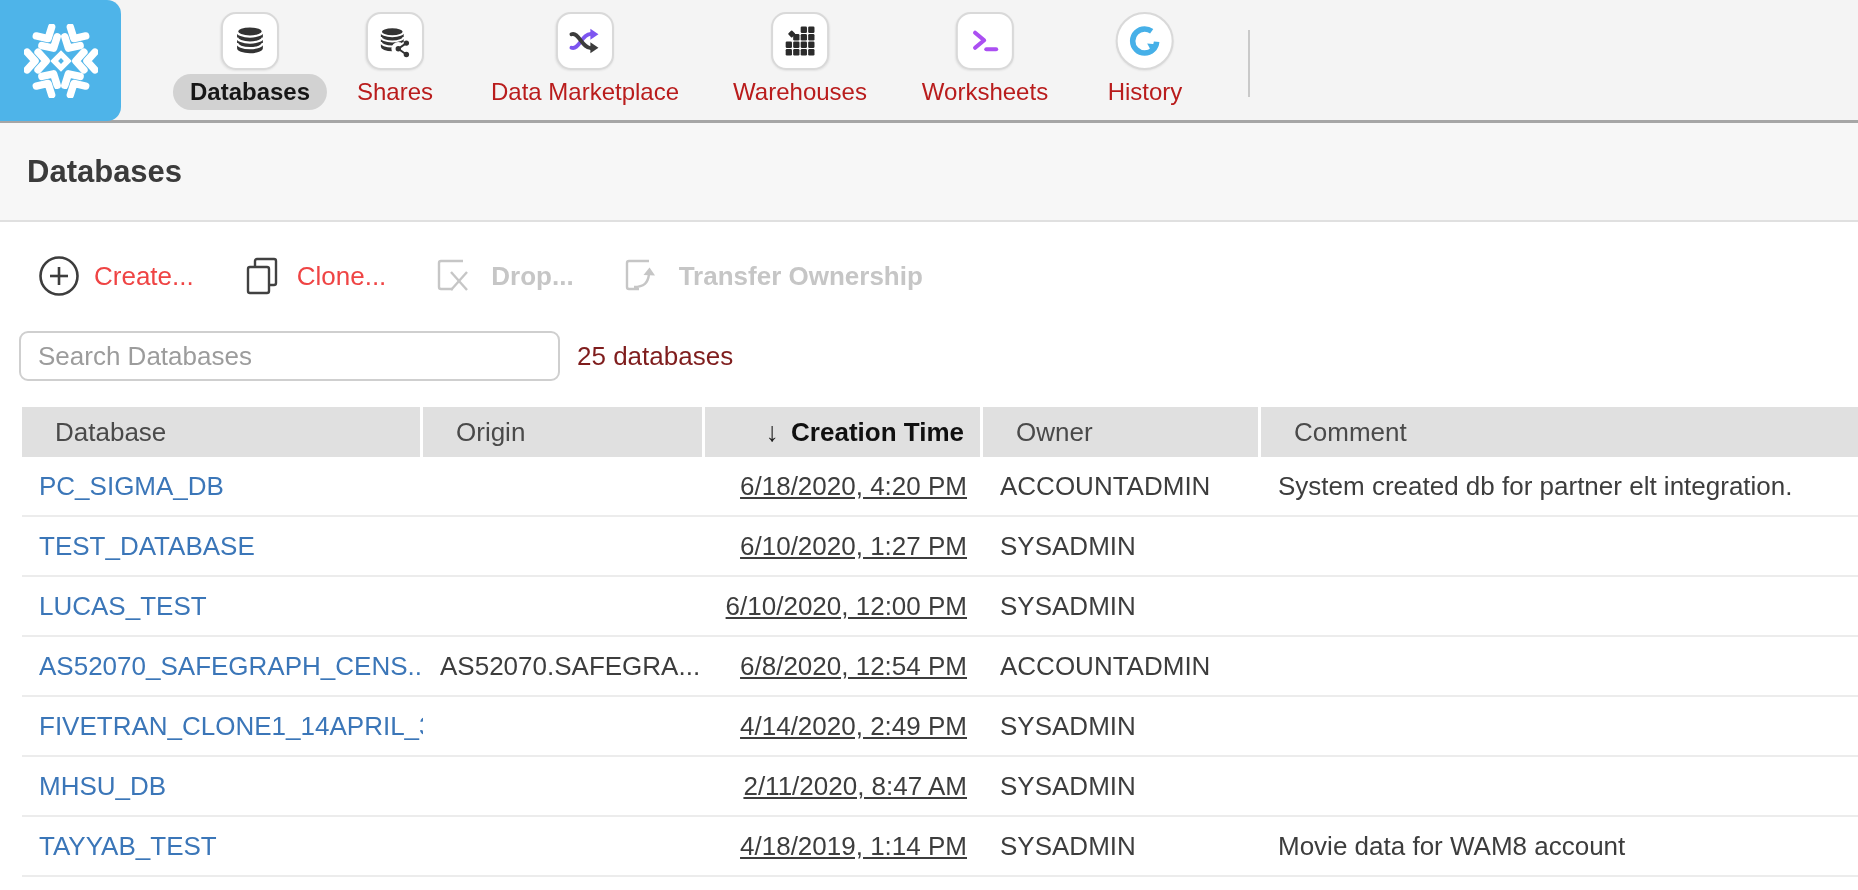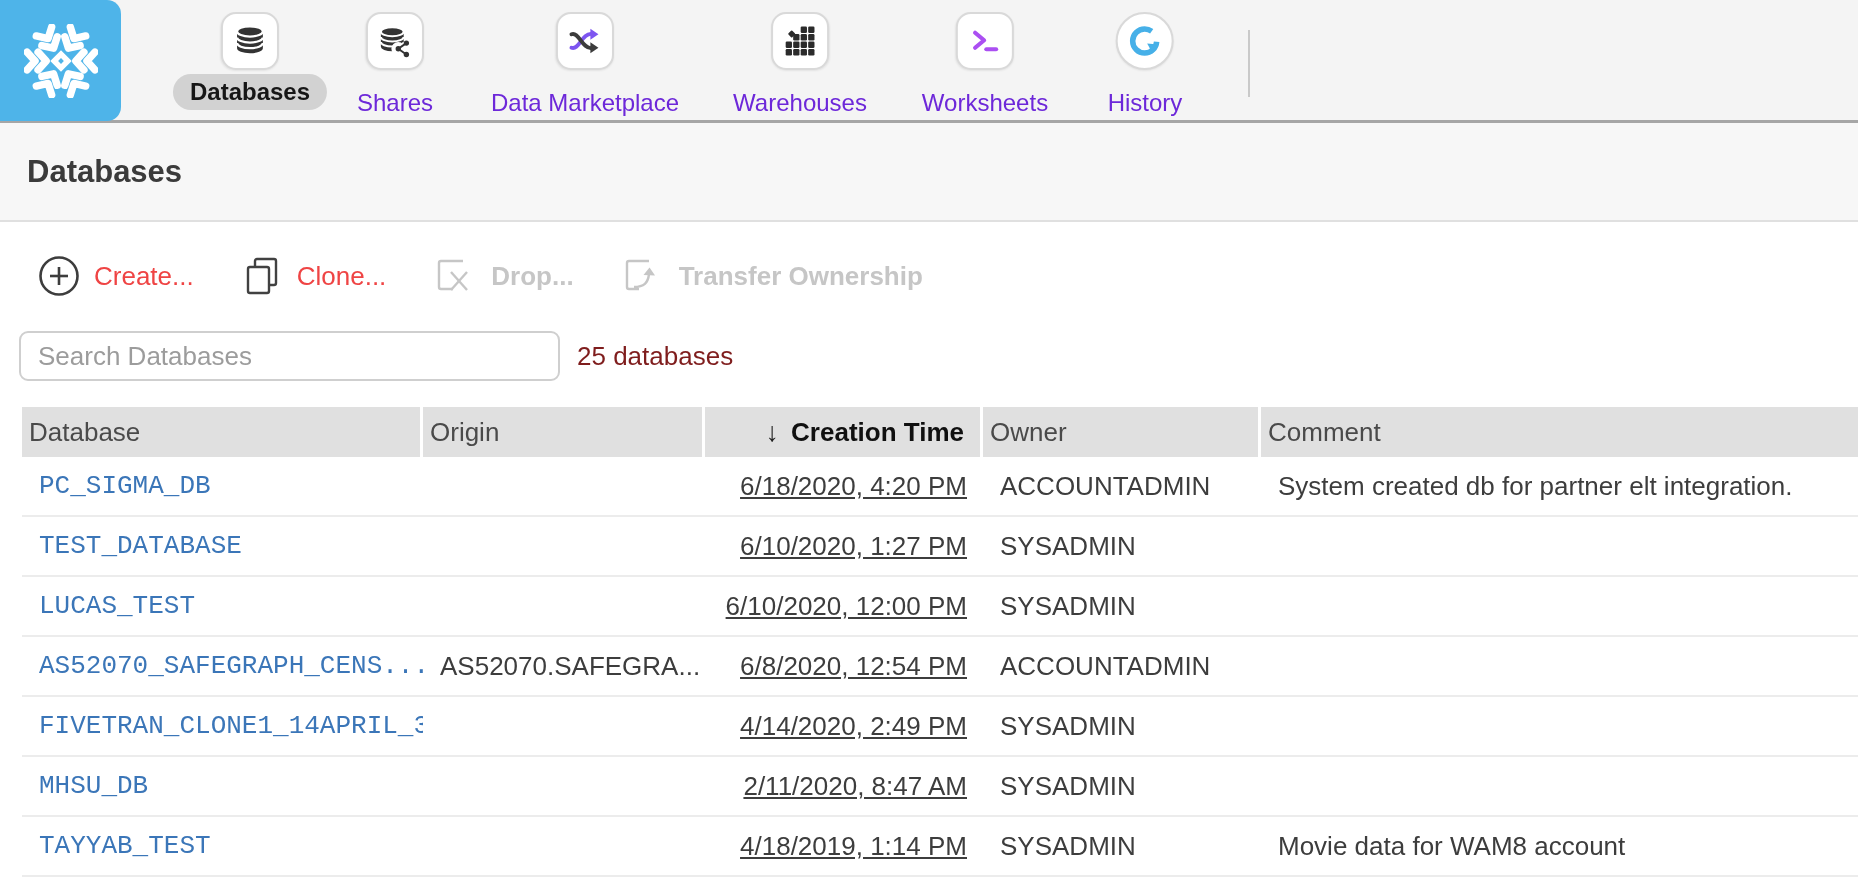--- a/index.html
+++ b/index.html
@@ -21,21 +21,21 @@
   .screen{position:relative;width:1858px;height:880px;overflow:hidden;background:#fff;}
 
   
   .topnav{position:relative;height:123px;background:var(--nav-bg);border-bottom:3px solid #a6a6a6;}
   .logo{position:absolute;left:0;top:0;width:121px;height:121px;background:var(--brand-blue);
         border-radius:0 14px 14px 0;display:flex;align-items:center;justify-content:center;}
   .tab{position:absolute;top:12px;transform:translateX(-50%);display:flex;flex-direction:column;align-items:center;cursor:pointer;}
   .tile{width:58px;height:58px;background:#fff;border:2px solid #d9d9d9;border-radius:15px;
         display:flex;align-items:center;justify-content:center;box-shadow:0 1px 2px rgba(0,0,0,.07);}
   .tile.round{border-radius:50%;}
-  .tab-label{margin-top:19px;font-size:24px;color:#6d28d9;white-space:nowrap;}
+  .tab-label{margin-top:8px;font-size:24px;color:#b91c1c;white-space:nowrap;}
   .tab.selected .tab-label{background:var(--pill-gray);color:#161616;font-weight:700;border-radius:999px;padding:4px 17px;margin-top:4px;}
   .nav-divider{position:absolute;left:1248px;top:30px;width:2px;height:67px;background:#c9c9c9;}
 
   
   .titlebar{height:99px;background:var(--titlebar-bg);border-bottom:2px solid #e0e0e0;display:flex;align-items:center;}
   .page-title{margin-left:27px;font-size:31px;font-weight:700;color:#3b3b3b;}
 
   
   .toolbar{display:flex;align-items:center;margin:26px 0 0 37px;height:56px;gap:46px;}
   .tool-btn{display:flex;align-items:center;gap:13px;cursor:pointer;}
@@ -46,30 +46,30 @@
   .search-row{display:flex;align-items:center;margin:27px 0 0 19px;}
   .search-input{width:541px;height:50px;border:2px solid #cfcfcf;border-radius:9px;font-size:26px;
                 color:#333;padding:12px 17px;outline:none;background:#fff;font-family:"Liberation Sans",sans-serif;}
   .search-input::placeholder{color:#9c9c9c;}
   .db-count{margin-left:17px;font-size:26px;color:#7f1d1d;}
 
   
   .table{margin:26px 0 0 22px;width:1836px;font-size:26px;}
   .tgrid{display:grid;grid-template-columns:401px 282px 278px 278px minmax(0,1fr);}
   .thead .cell{background:var(--header-gray);height:50px;display:flex;align-items:center;
-               padding-left:7px;color:#4a4a4a;border-right:3px solid #fff;overflow:hidden;white-space:nowrap;}
+               padding-left:33px;color:#4a4a4a;border-right:3px solid #fff;overflow:hidden;white-space:nowrap;}
   .thead .cell:last-child{border-right:none;}
   .thead .cell.sorted{color:#101010;font-weight:600;}
   .thead .cell.num{justify-content:flex-end;padding-right:16px;padding-left:0;}
   .sort-arrow{font-weight:400;margin-right:12px;font-size:27px;color:#222;}
   .trow{border-bottom:2px solid #ececec;}
   .trow .cell{height:58px;display:flex;align-items:center;padding-left:17px;color:var(--ink);
               overflow:hidden;white-space:nowrap;}
   .trow .cell.num{justify-content:flex-end;padding-right:16px;padding-left:0;text-decoration:underline;}
-  .trow .cell.link{color:var(--link-blue);cursor:pointer;font-family:Liberation Mono, monospace;}
+  .trow .cell.link{color:var(--link-blue);cursor:pointer;}
   svg{display:block;}
 </style>
 </head>
 <body>
 
 <div class="screen">
 
   <div class="topnav">
     <div class="logo">
       <span>

